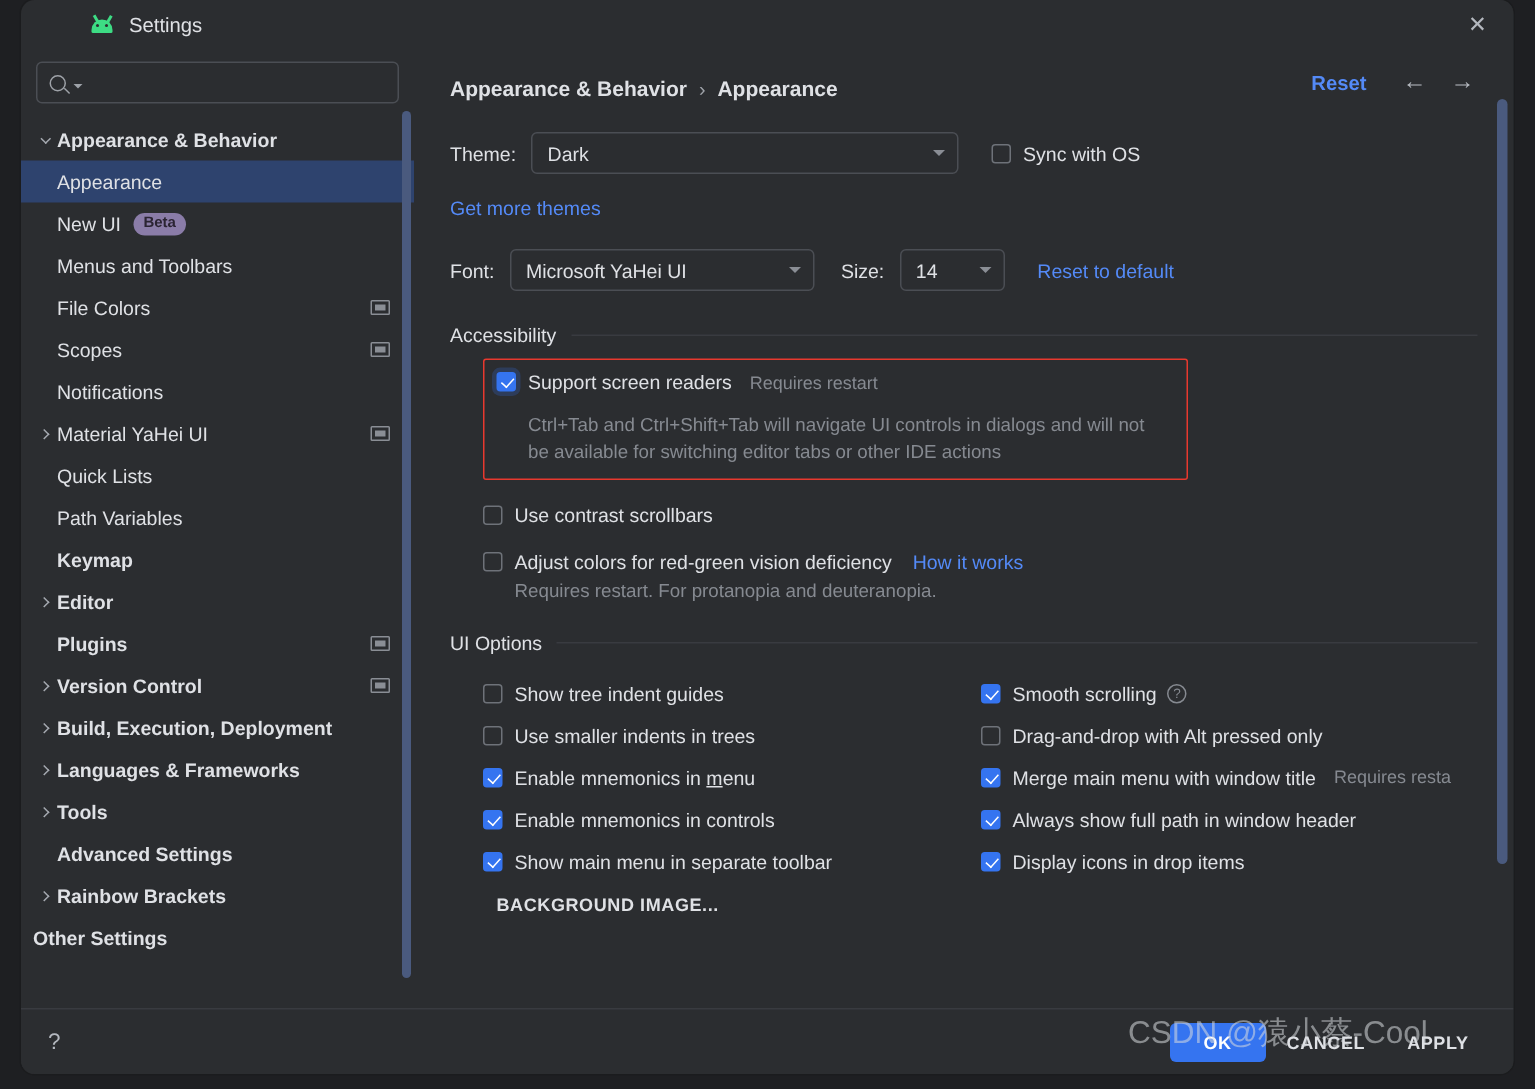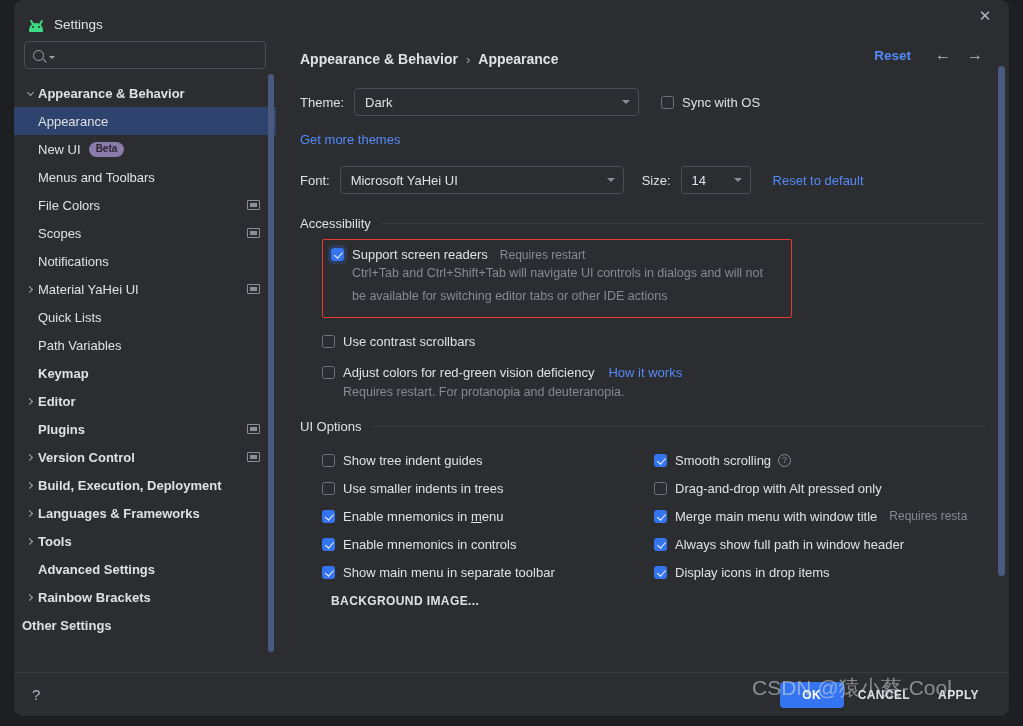--- a/index.html
+++ b/index.html
@@ -21,22 +21,23 @@
     width: 995px; height: 716px;
     background: #2b2d30;
     border-radius: 9px 9px 9px 9px;
     box-shadow: 0 0 0 1px #1b1c1e;
     overflow: hidden;
   }
   .titlebar {
     position: relative;
     height: 32px;
     background: #2b2d30;
-    display: flex; align-items: flex-end;
+    display: flex; align-items: center;
     padding-left: 14px;
+    margin-left: 32px;
   }
   .android-icon { width: 16px; height: 12px; position: relative; margin-right: 10px; }
   .android-icon .body {
     position: absolute; left: 1px; top: 3px; width: 14px; height: 9px;
     background: #3ddc84; border-radius: 7px 7px 1px 1px;
   }
   .android-icon .eye { position: absolute; width: 2px; height: 2px; background: #2b2d30; border-radius: 50%; top: 6px;}
   .android-icon .eye.l { left: 4px; }
   .android-icon .eye.r { left: 10px; }
   .android-icon .ant {
@@ -169,21 +170,21 @@
     border-radius: 4px; display: flex; align-items: center;
     padding: 0 8px 0 10px; cursor: pointer; position: relative;
   }
   .combo .val { color: #dfe1e5; font-size: 13px; flex: 1; white-space: nowrap; }
   .combo .cb-caret {
     width: 0; height: 0; margin-left: 10px;
     border-left: 4px solid transparent; border-right: 4px solid transparent;
     border-top: 4.5px solid #8a8e95;
   }
   .combo.theme { width: 285px; }
-  .combo.font { width: 284px; }
+  .combo.font { width: 203px; }
   .combo.size { width: 70px; }
 
   .checkbox {
     width: 13px; height: 13px; min-width:13px;
     border: 1px solid #6e7279; border-radius: 2.5px;
     background: #2b2d30; position: relative; cursor: pointer;
   }
   .checkbox.checked {
     background: #3574f0; border-color: #3574f0;
   }
@@ -207,22 +208,22 @@
 
   .redbox {
     border: 1.6px solid #e8392e;
     border-radius: 2px;
     padding: 7px 10px 9px 8px;
     margin-top: 8px;
     margin-left: 22px;
     width: 470px;
   }
   .redbox .desc {
-    color: #868a91; font-size: 12.5px; line-height: 23px;
-    margin-left: 21px; margin-top: 0; max-width: 425px;
+    color: #868a91; font-size: 12.5px; line-height: 18px;
+    margin-left: 21px; margin-top: 12px; max-width: 425px;
   }
 
   .acc-list { margin-left: 22px; }
   .acc-list .cb-row { margin-top: 16px; }
   .acc-sub { color: #868a91; font-size: 12.5px; margin-left: 21px; margin-top: 5px; }
 
   .ui-grid {
     display: flex; margin-left: 22px; margin-top: 12px;
   }
   .ui-col { display: flex; flex-direction: column; }

